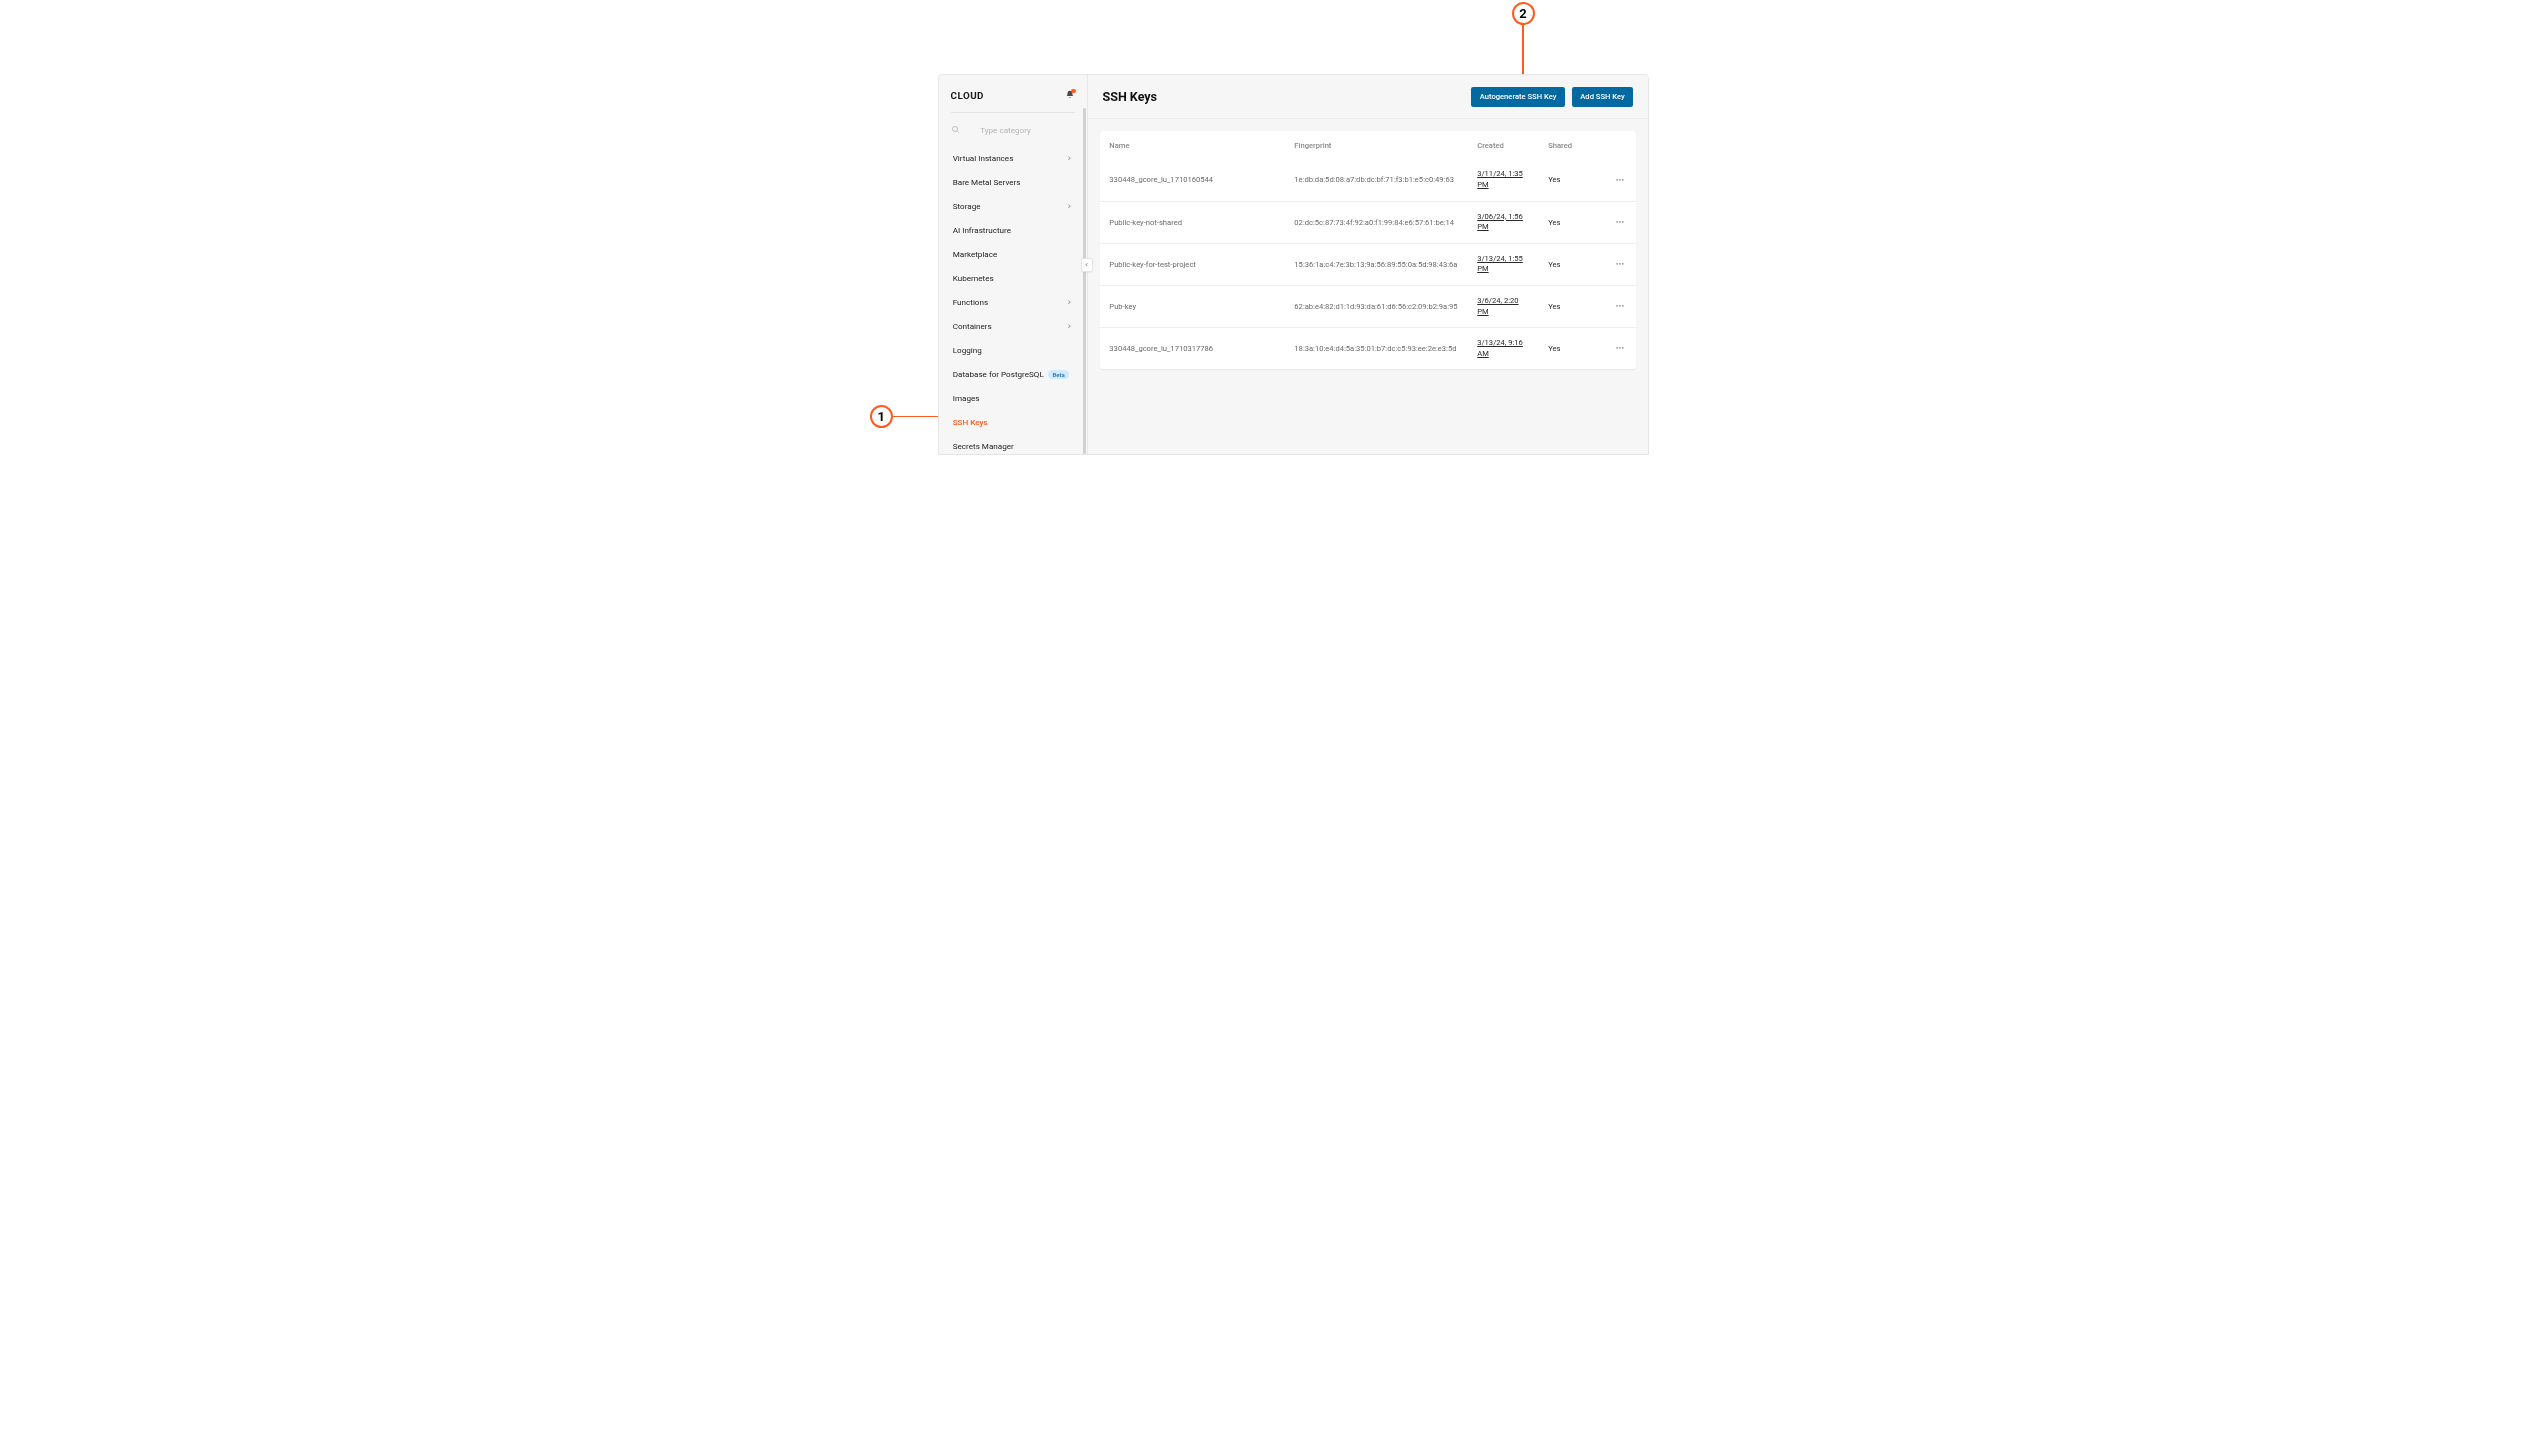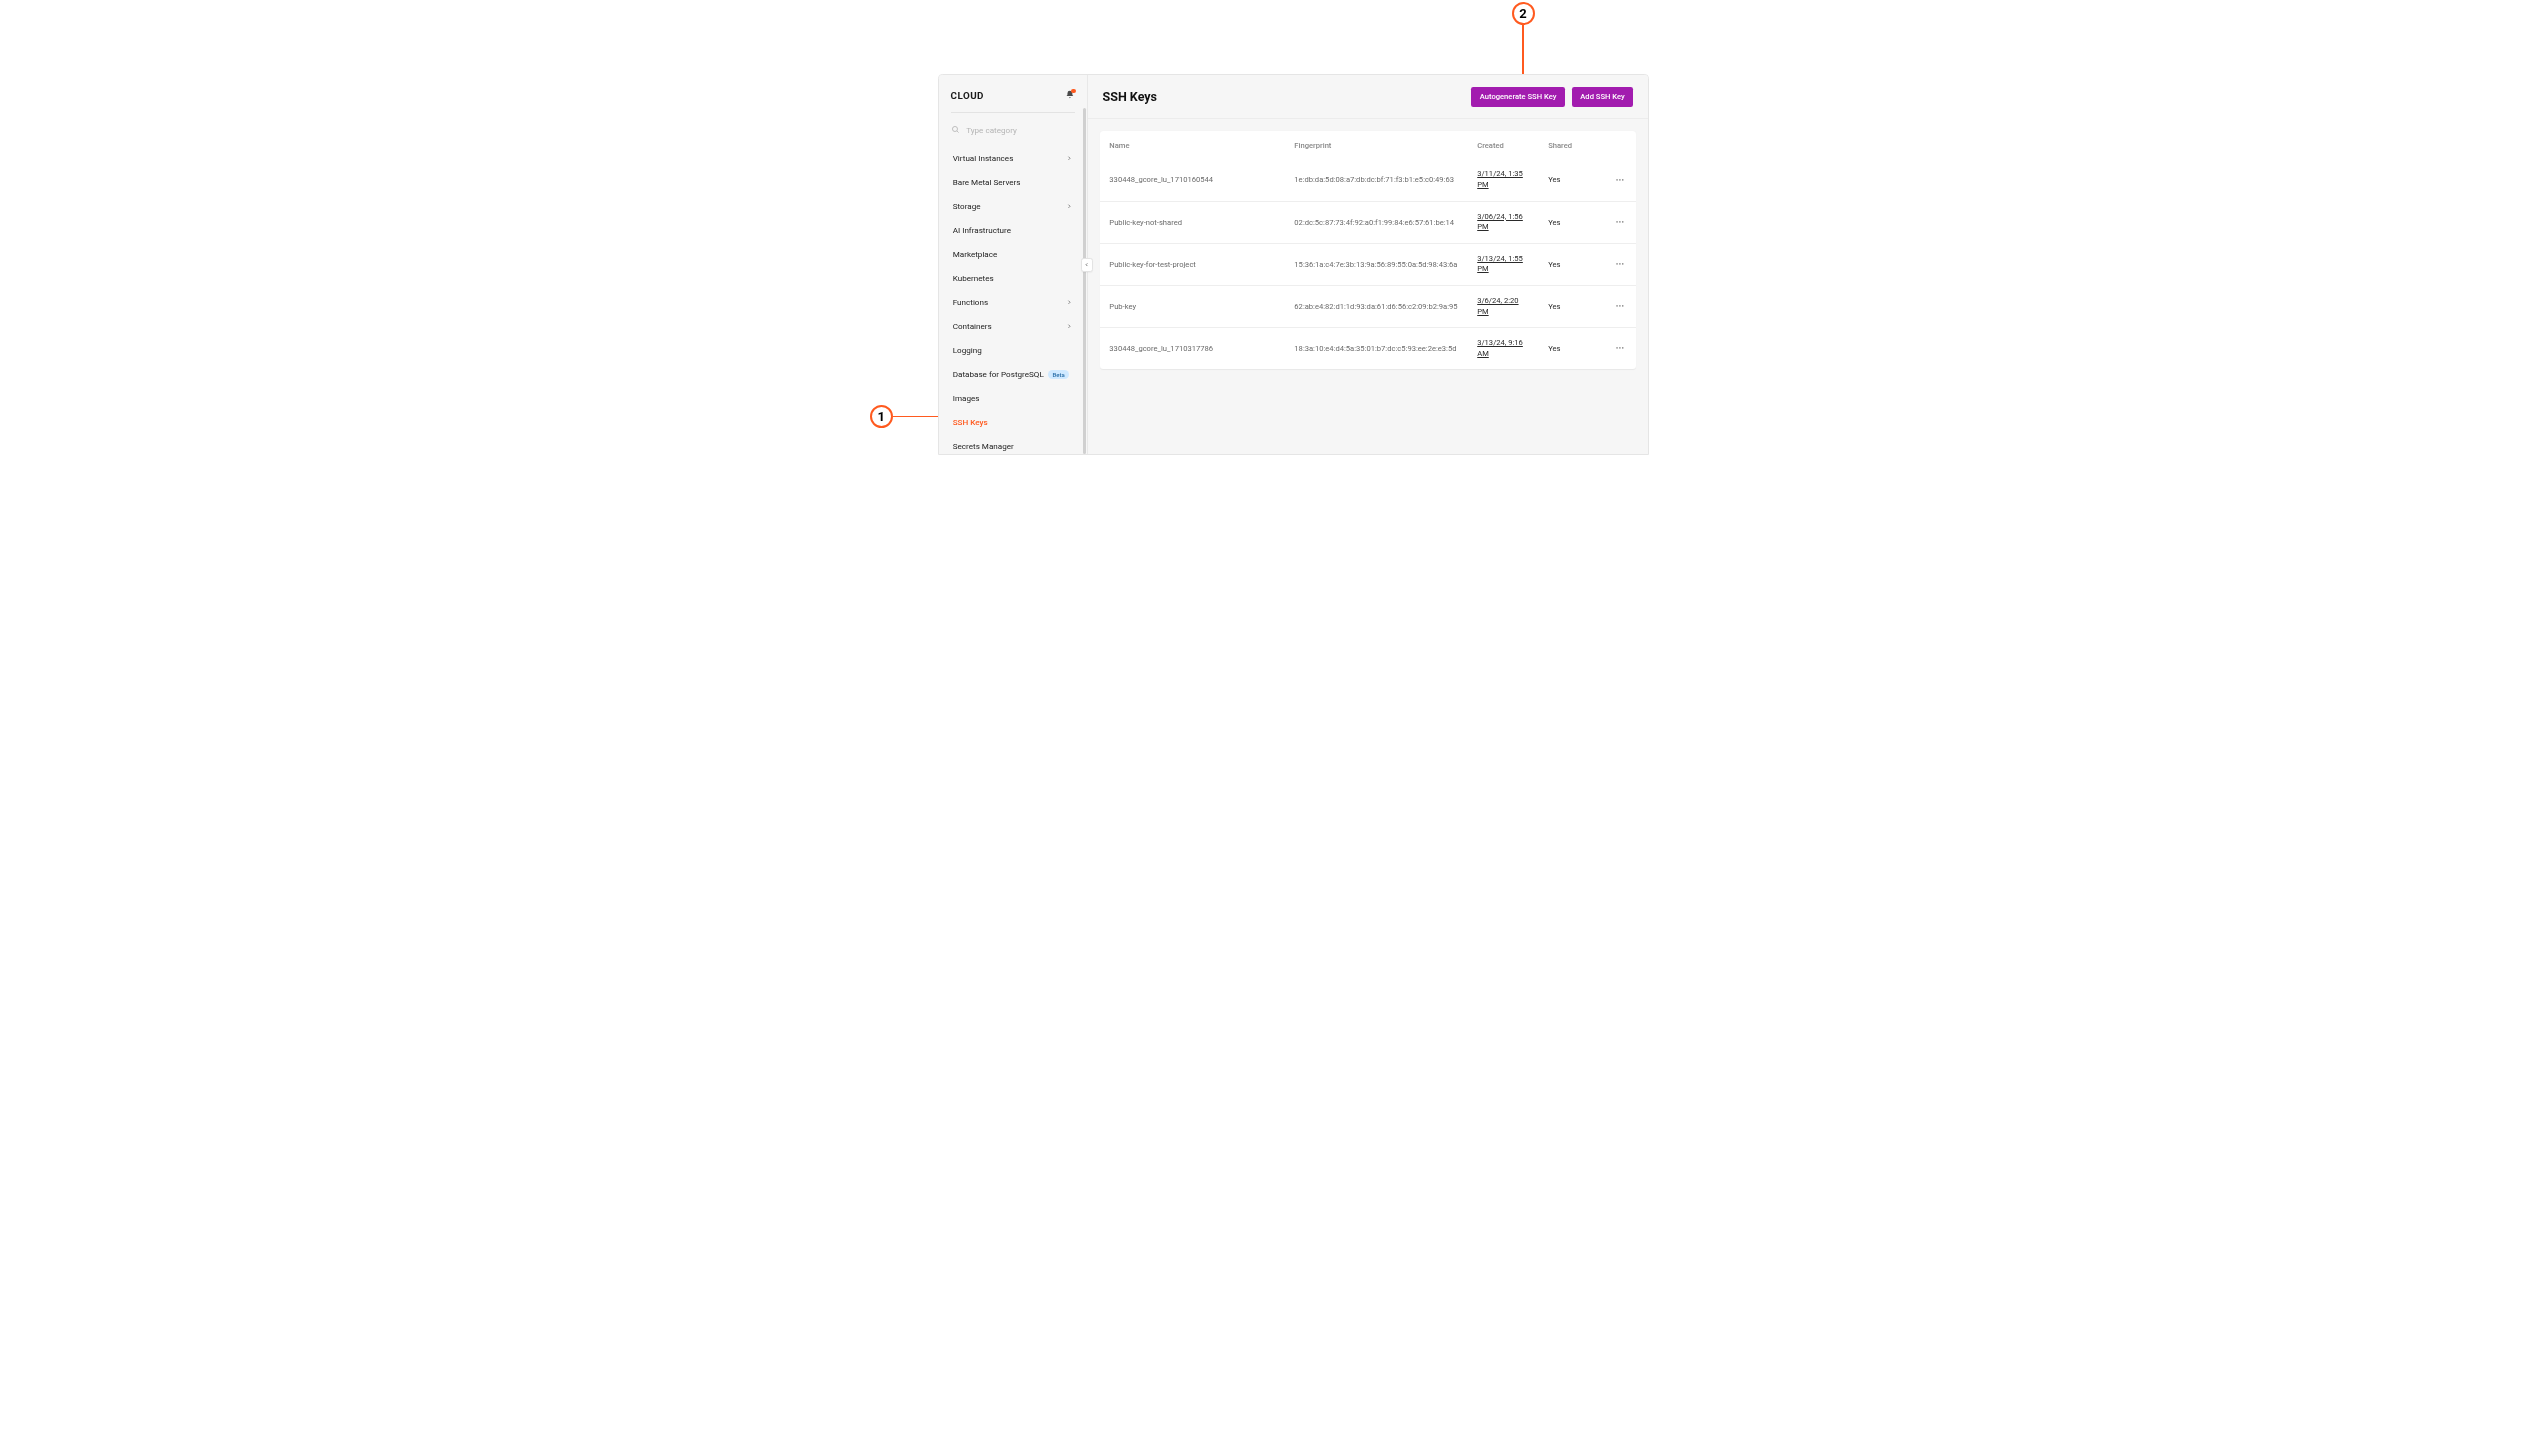--- a/index.html
+++ b/index.html
@@ -37,21 +37,21 @@
       position: relative;
     }
     .sidebar-top { display: flex; align-items: center; justify-content: space-between; margin-bottom: 9.8px; gap: 47px; }
     .brand { font-size: 9.8px; font-weight: 700; letter-spacing: 0.5px; color: #1a1a1a; }
     .bell { position: relative; color: #4a4a4a; }
     .bell svg { width: 9.8px; height: 9.8px; }
     .bell-dot { position: absolute; top: -1.1px; right: -1.1px; width: 4.3px; height: 4.3px; background: #ff5a1f; border-radius: 50%; }
 
     .sidebar-divider { border-top: 0.5px solid #e3e3e3; margin: 0 0 12px 0; }
 
-    .search-wrap { display: flex; align-items: flex-end; gap: 7px; color: #aaa; margin-bottom: 12px; }
+    .search-wrap { display: flex; align-items: flex-end; gap: 21px; color: #aaa; margin-bottom: 12px; }
     .search-wrap svg { width: 8.7px; height: 8.7px; }
     .search-input {
       border: none; background: transparent; outline: none;
       font-size: 8.1px; color: #333; width: 100%;
     }
     .search-input::placeholder { color: #b5b5b5; }
 
     .nav { display: flex; flex-direction: column; gap: 2px; }
     .nav-item {
       display: flex; align-items: center; justify-content: space-between;
@@ -94,21 +94,21 @@
     .main { flex: 1; display: flex; flex-direction: column; background: #f6f6f6; }
 
     .page-header {
       display: flex; align-items: center; justify-content: space-between;
       padding: 12px 15px 11px 15px;
       border-bottom: 0.5px solid #ececec;
     }
     .page-title { font-size: 12.5px; font-weight: 700; color: #111; }
     .page-actions { display: flex; gap: 6.5px; }
     .btn-dark {
-      background: #a21caf; color: #fff;
+      background: #0369a1; color: #fff;
       border: none; border-radius: 2.2px;
       padding: 5.4px 8.7px; font-size: 7.6px; font-weight: 500;
       cursor: pointer;
     }
 
     .table-card {
       margin: 12px;
       background: #fff;
       border-radius: 3.3px;
       box-shadow: 0 0.5px 1.1px rgba(0,0,0,0.06);

